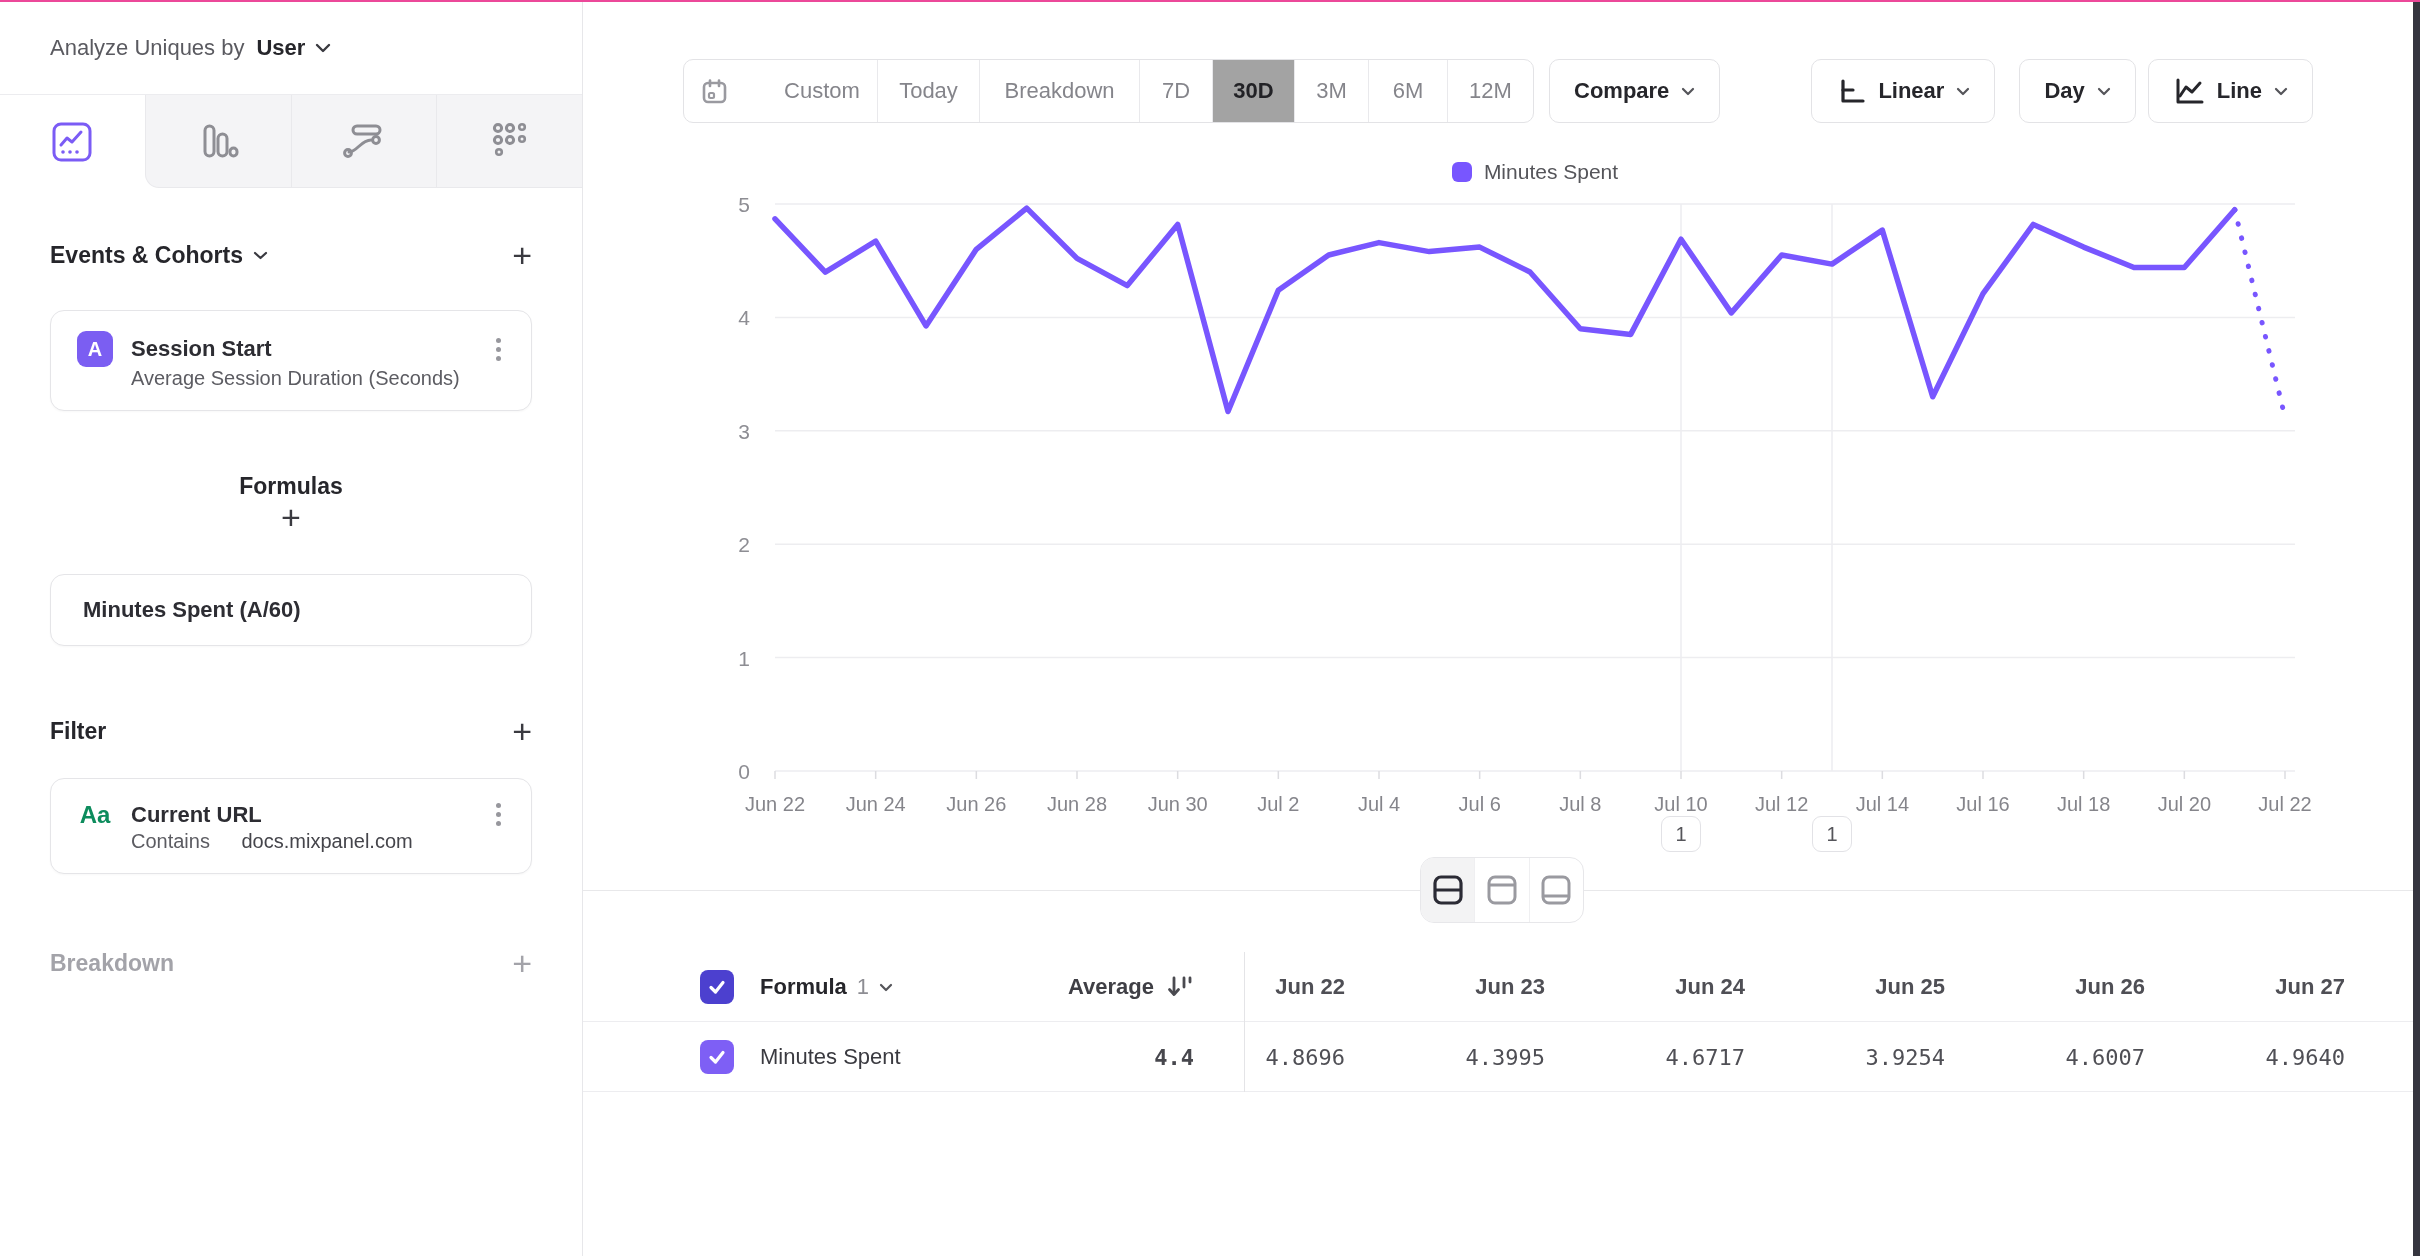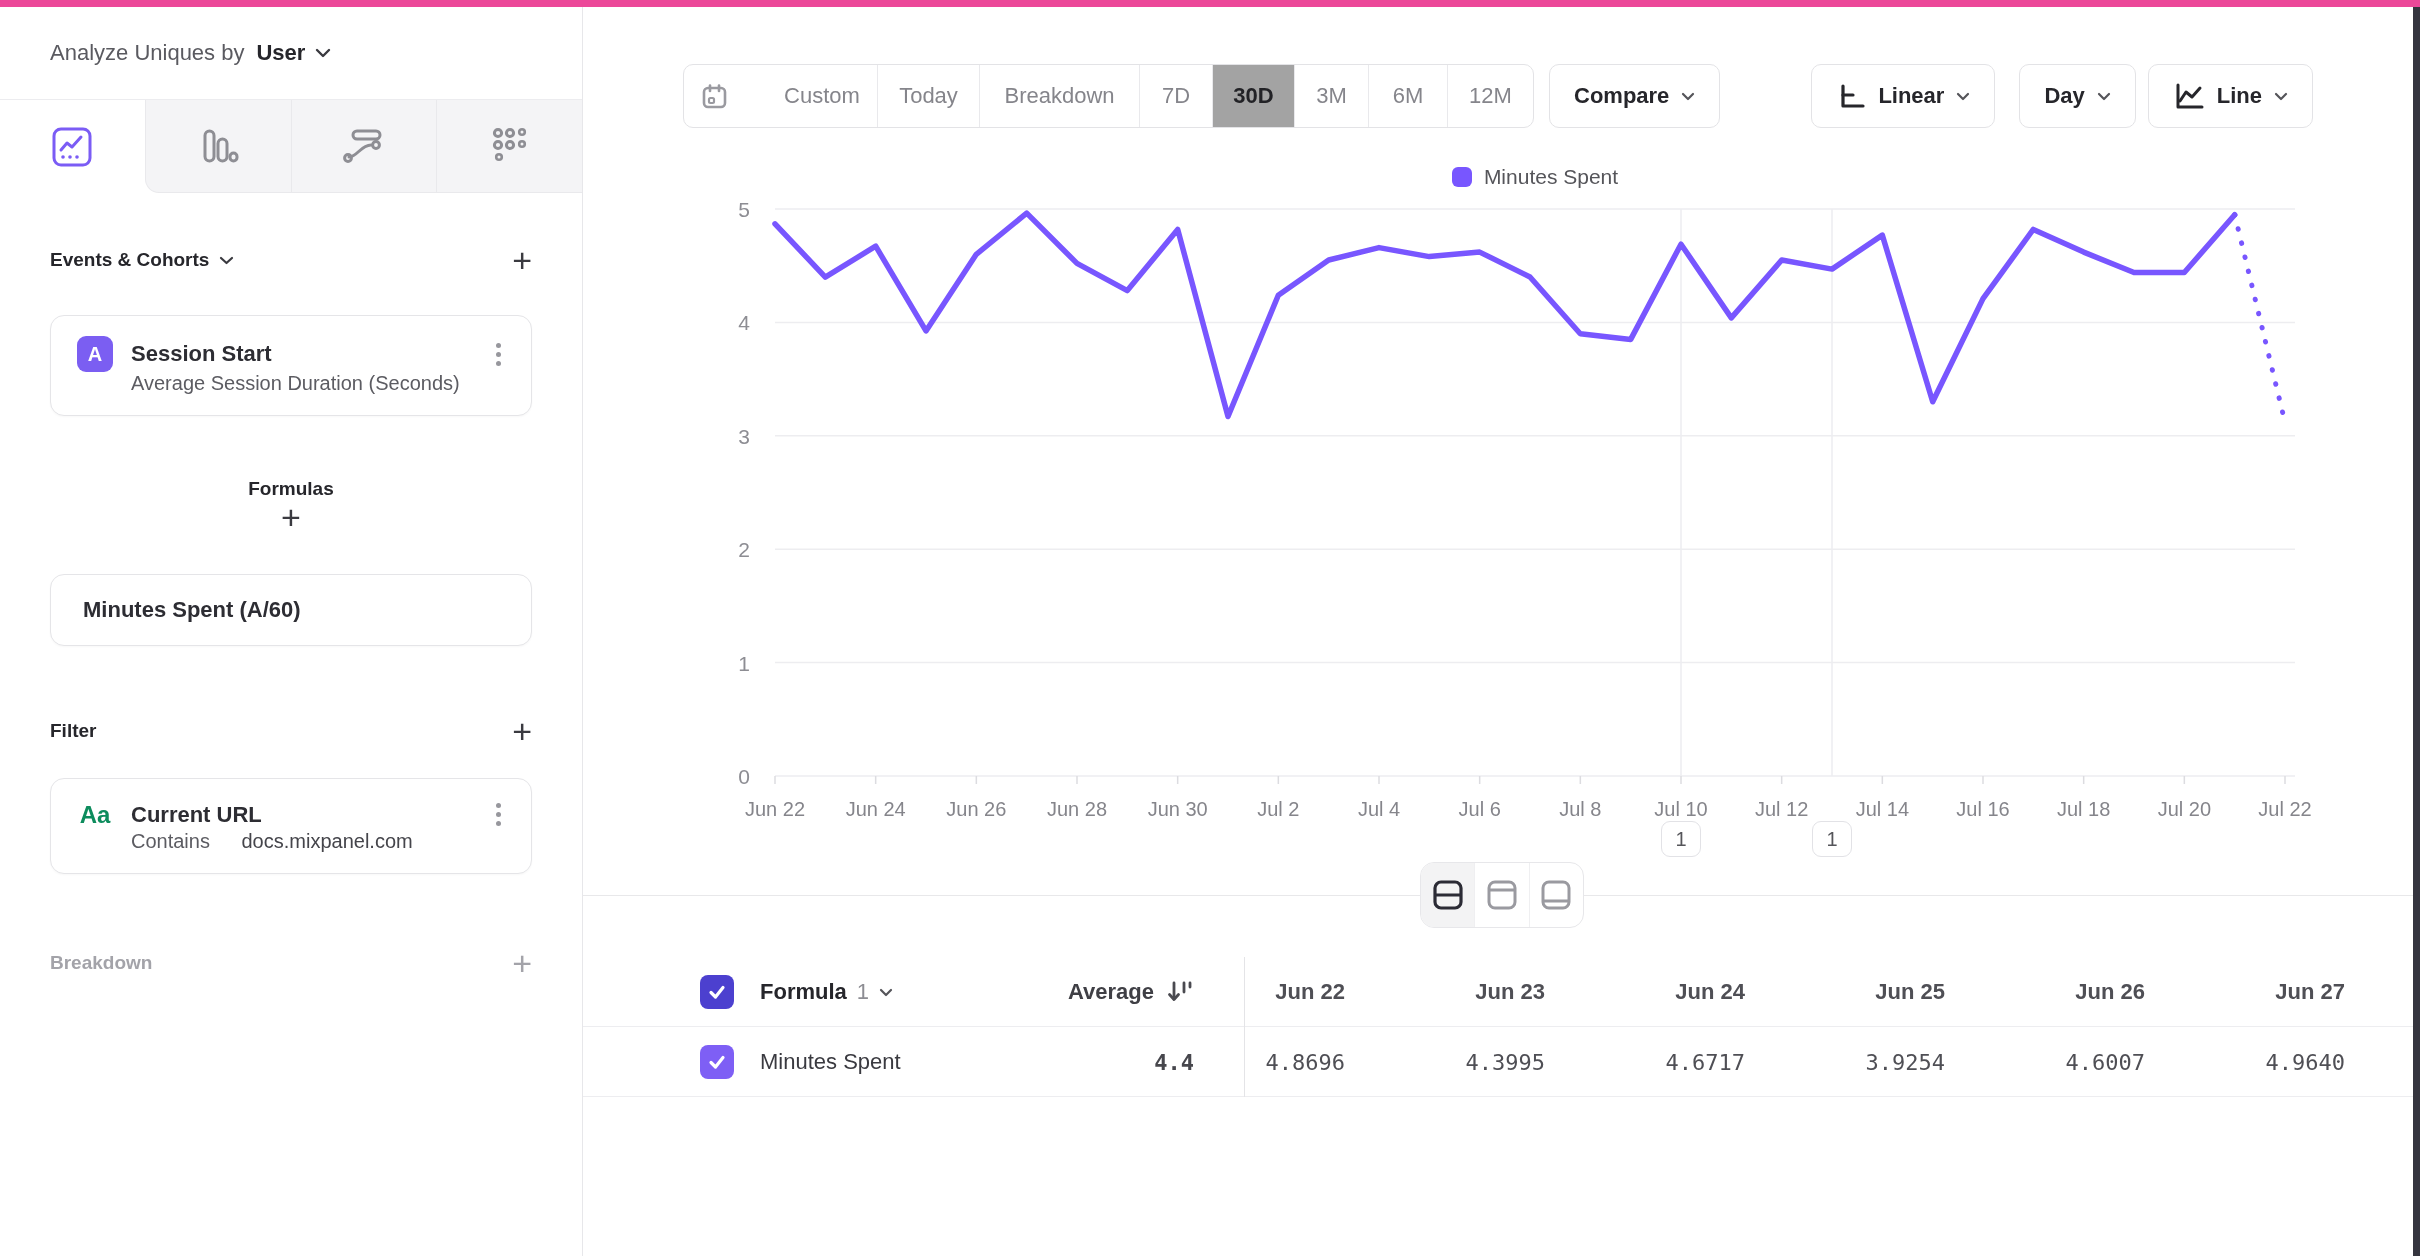--- a/index.html
+++ b/index.html
@@ -1,33 +1,33 @@
 <!DOCTYPE html>
 <html><head>
 <meta charset="utf-8">
 <style>
   * { margin:0; padding:0; box-sizing:border-box; }
   html,body { width:2420px; height:1256px; background:#fff; overflow:hidden;
     font-family:"Liberation Sans","DejaVu Sans",sans-serif; color:#26262b; }
-  .app { position:relative; width:2420px; height:1256px; display:flex; border-top:7px solid #ec4899; }
+  .app { position:relative; width:2420px; height:1256px; display:flex; border-top:2px solid #ec4899; }
 
   
   .sidebar { width:583px; min-width:583px; height:100%; background:#fff; border-right:1px solid #e7e7ea; }
   .sb-header { height:93px; display:flex; align-items:center; padding:0 50px; border-bottom:1px solid #ececef; }
   .sb-header .lbl { font-size:22px; color:#5a5a60; }
   .sb-header .val { font-size:22px; font-weight:700; color:#26262b; margin-left:12px; }
   .chev { display:inline-block; margin-left:10px; }
   .tabs { height:93px; display:flex; }
   .tab { flex:1; display:flex; align-items:center; justify-content:center; background:#f4f4f6;
          border-bottom:1px solid #e9e9ec; border-left:1px solid #e9e9ec; cursor:pointer; }
   .tab.active { background:#fff; border-bottom:none; border-left:none; }
   .tab.first-gray { border-bottom-left-radius:14px; }
   .sb-content { padding:0 50px; }
   .sec-head { display:flex; align-items:center; justify-content:space-between; }
-  .sec-title { font-size:19px; font-weight:700; color:#26262b; display:flex; align-items:center;text-align:right; }
+  .sec-title { font-size:23px; font-weight:700; color:#26262b; display:flex; align-items:center;text-align:right; }
   .plus { font-size:34px; font-weight:300; color:#3a3a40; line-height:1; cursor:pointer; }
   .sec-head.muted .sec-title, .sec-head.muted .plus { color:#a3a3a9; }
   .card { border:1px solid #e5e5e8; border-radius:14px; background:#fff; padding:20px 26px;
           box-shadow:0 1px 2px rgba(0,0,0,0.03); }
   .card-row1 { display:flex; align-items:center; }
   .badge-a { width:36px; height:36px; border-radius:9px; background:#7b5ef2; color:#fff; font-size:20px;
              font-weight:700; display:flex; align-items:center; justify-content:center; }
   .badge-aa { font-size:24px; font-weight:700; color:#0d8c5d; width:36px; text-align:center; }
   .card-title { font-size:22px; font-weight:600; color:#2d2d33; margin-left:18px; }
   .kebab { margin-left:auto; display:flex; flex-direction:column; gap:4px; cursor:pointer; padding:4px; }

